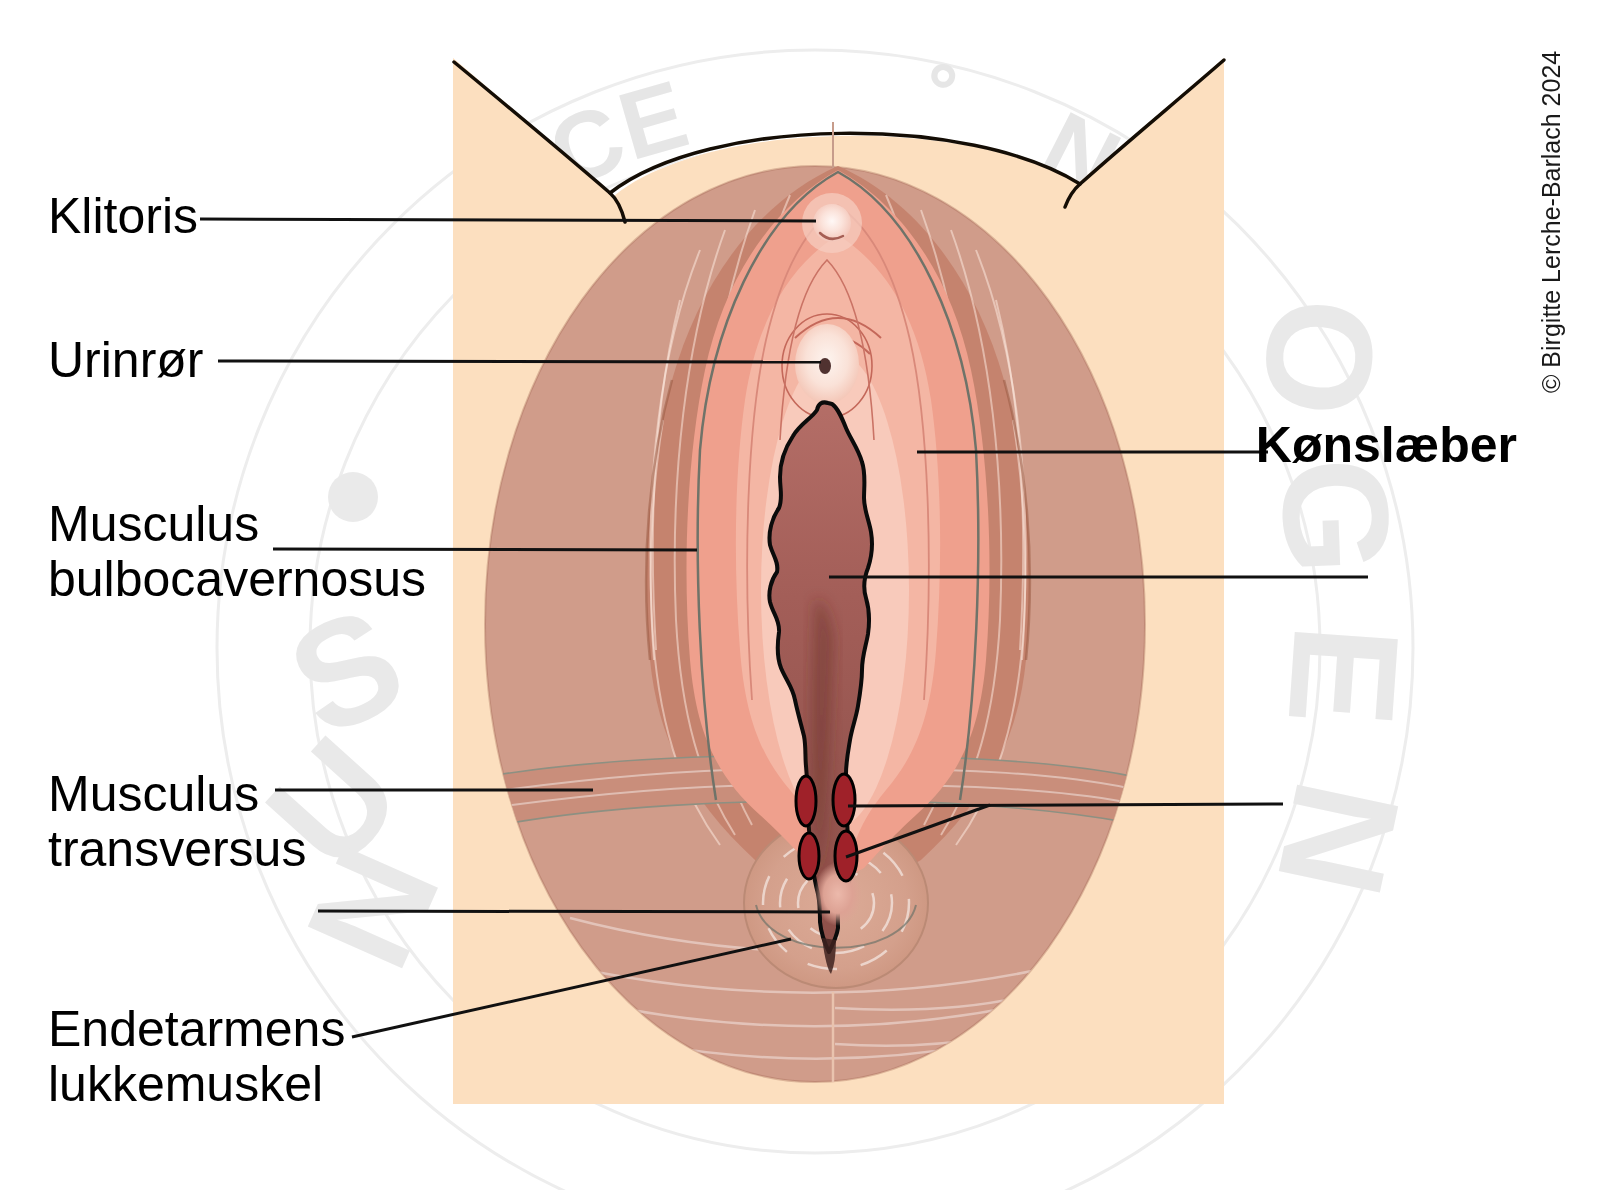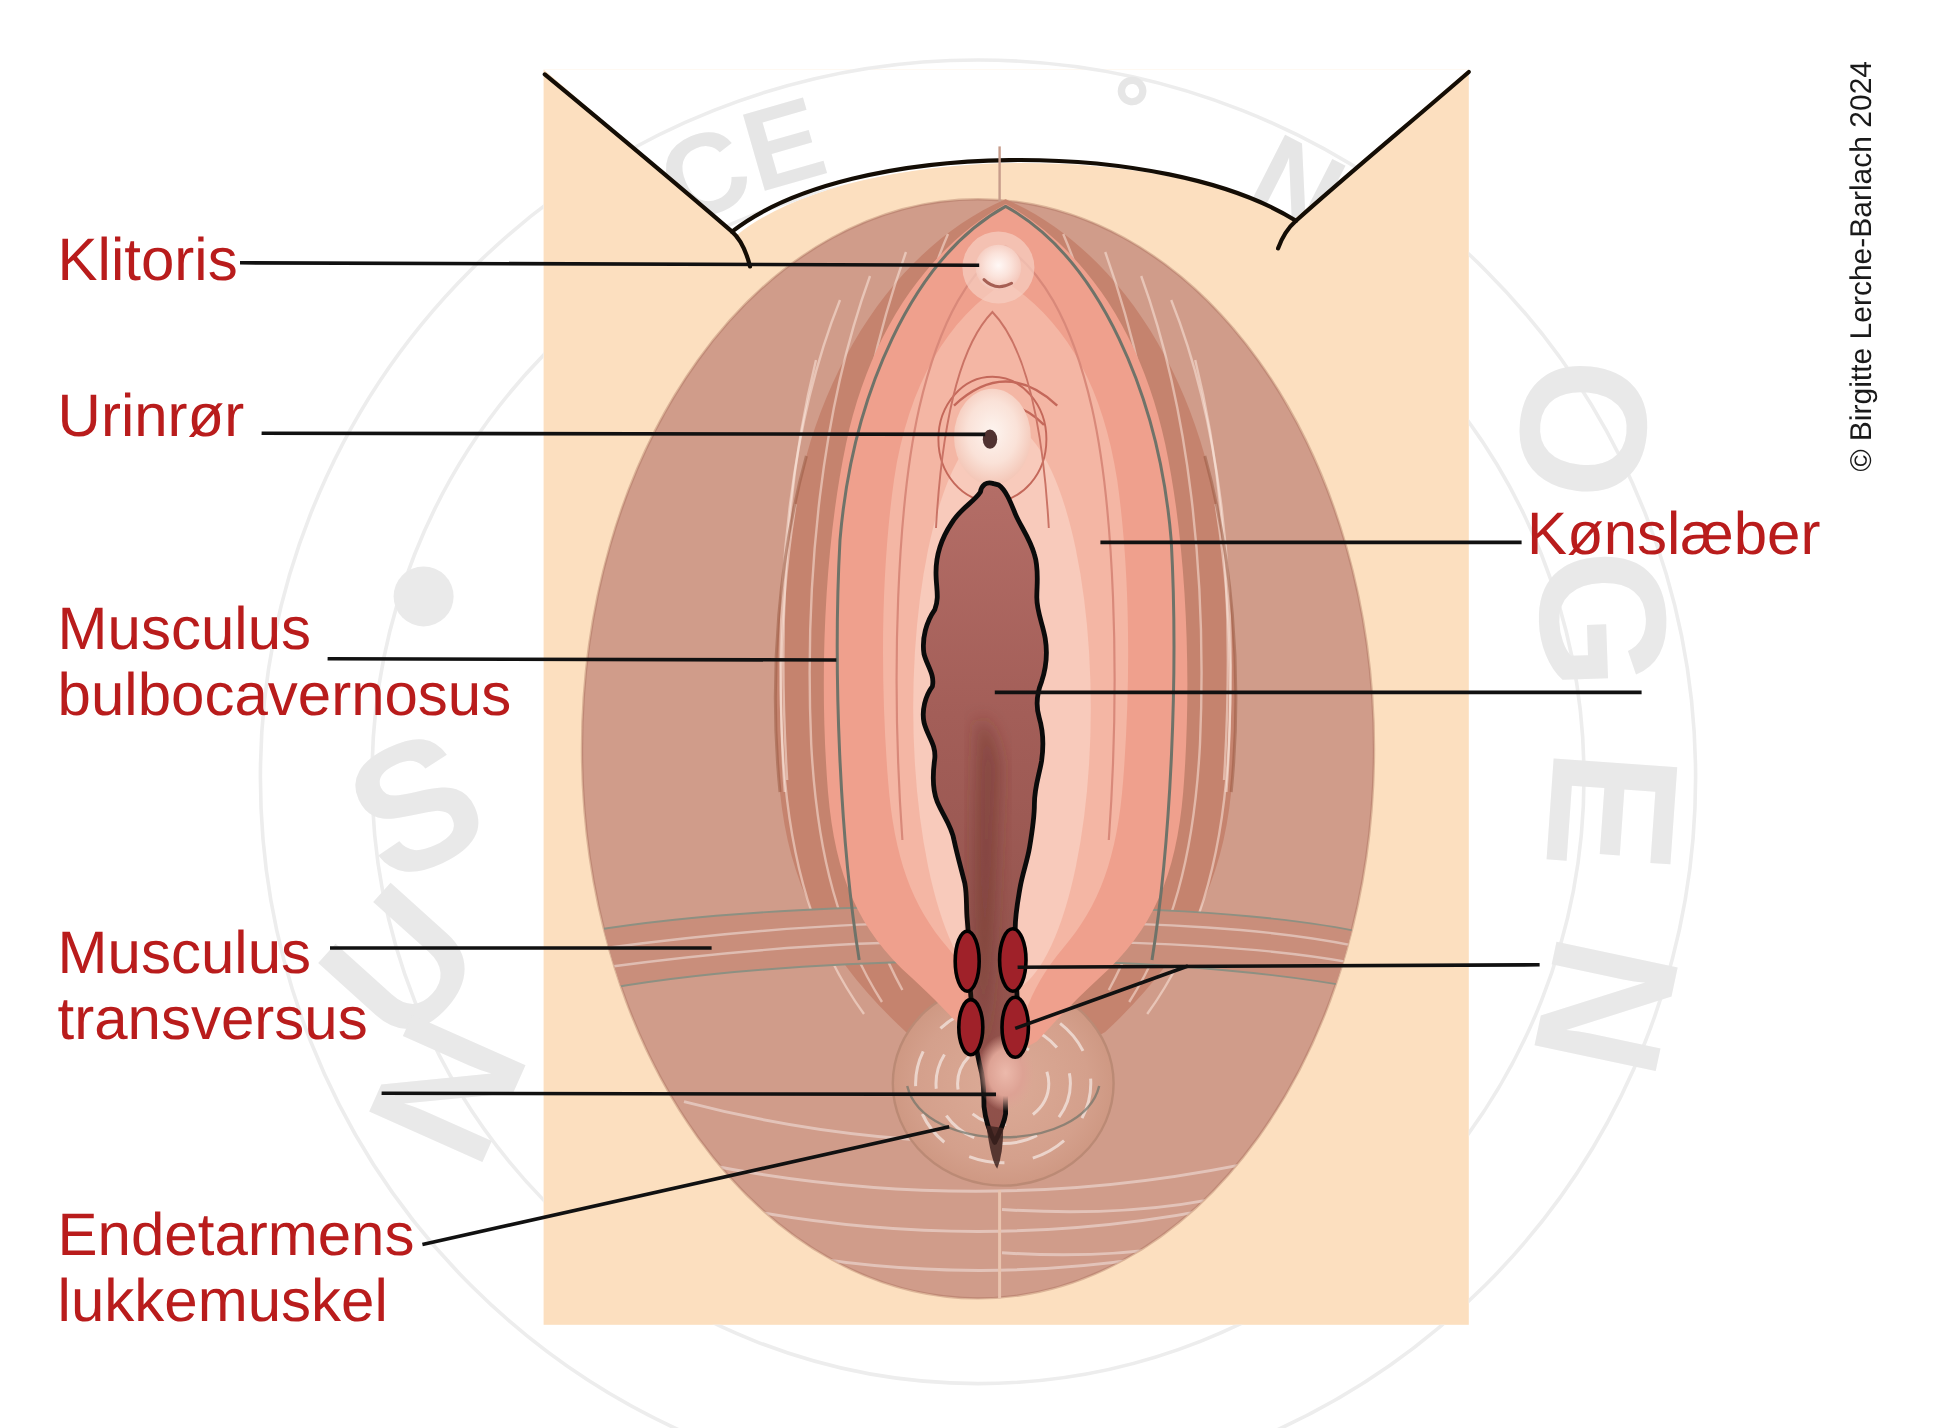--- a/index.html
+++ b/index.html
@@ -8,25 +8,25 @@
     width:1619px;height:1190px;
     background:#ffffff;
     overflow:hidden;
     font-family:"Liberation Sans", sans-serif;
   }
   #artwork{position:absolute;left:0;top:0;}
   .lbl{
     position:absolute;
     font-size:50px;
     line-height:55px;
-    color:#b91c1c;
+    color:#000000;
     white-space:pre-line;
     letter-spacing:0;
   }
-  .lbl.right{}
+  .lbl.right{font-weight:bold;}
   #copyright{
     position:absolute;
     left:1537px;top:393px;
     width:345px;height:34px;
     font-size:25px;
     color:#1a1a1a;
     transform:rotate(-90deg);
     transform-origin:0 0;
     white-space:nowrap;
   }
@@ -243,21 +243,21 @@
       <line x1="318" y1="911" x2="830" y2="912"></line>
       <line x1="352" y1="1037" x2="791" y2="939"></line>
       <line x1="917" y1="452" x2="1268" y2="452"></line>
       <line x1="829" y1="577" x2="1368" y2="577"></line>
       <line x1="848" y1="806" x2="1283" y2="804"></line>
       <line x1="990" y1="805" x2="846" y2="857"></line>
     </g>
   </svg>
 
   <div class="lbl" style="left:48px;top:189px">Klitoris</div>
-  <div class="lbl" style="left:48px;top:319px">Urinrør</div>
+  <div class="lbl" style="left:48px;top:333px">Urinrør</div>
   <div class="lbl" style="left:48px;top:497px">Musculus
 bulbocavernosus</div>
   <div class="lbl" style="left:48px;top:767px">Musculus
 transversus</div>
   <div class="lbl" style="left:48px;top:1002px">Endetarmens
 lukkemuskel</div>
 
   <div class="lbl right" style="right:102px;top:418px">Kønslæber</div>
 
   <div id="copyright">© Birgitte Lerche-Barlach 2024</div>

